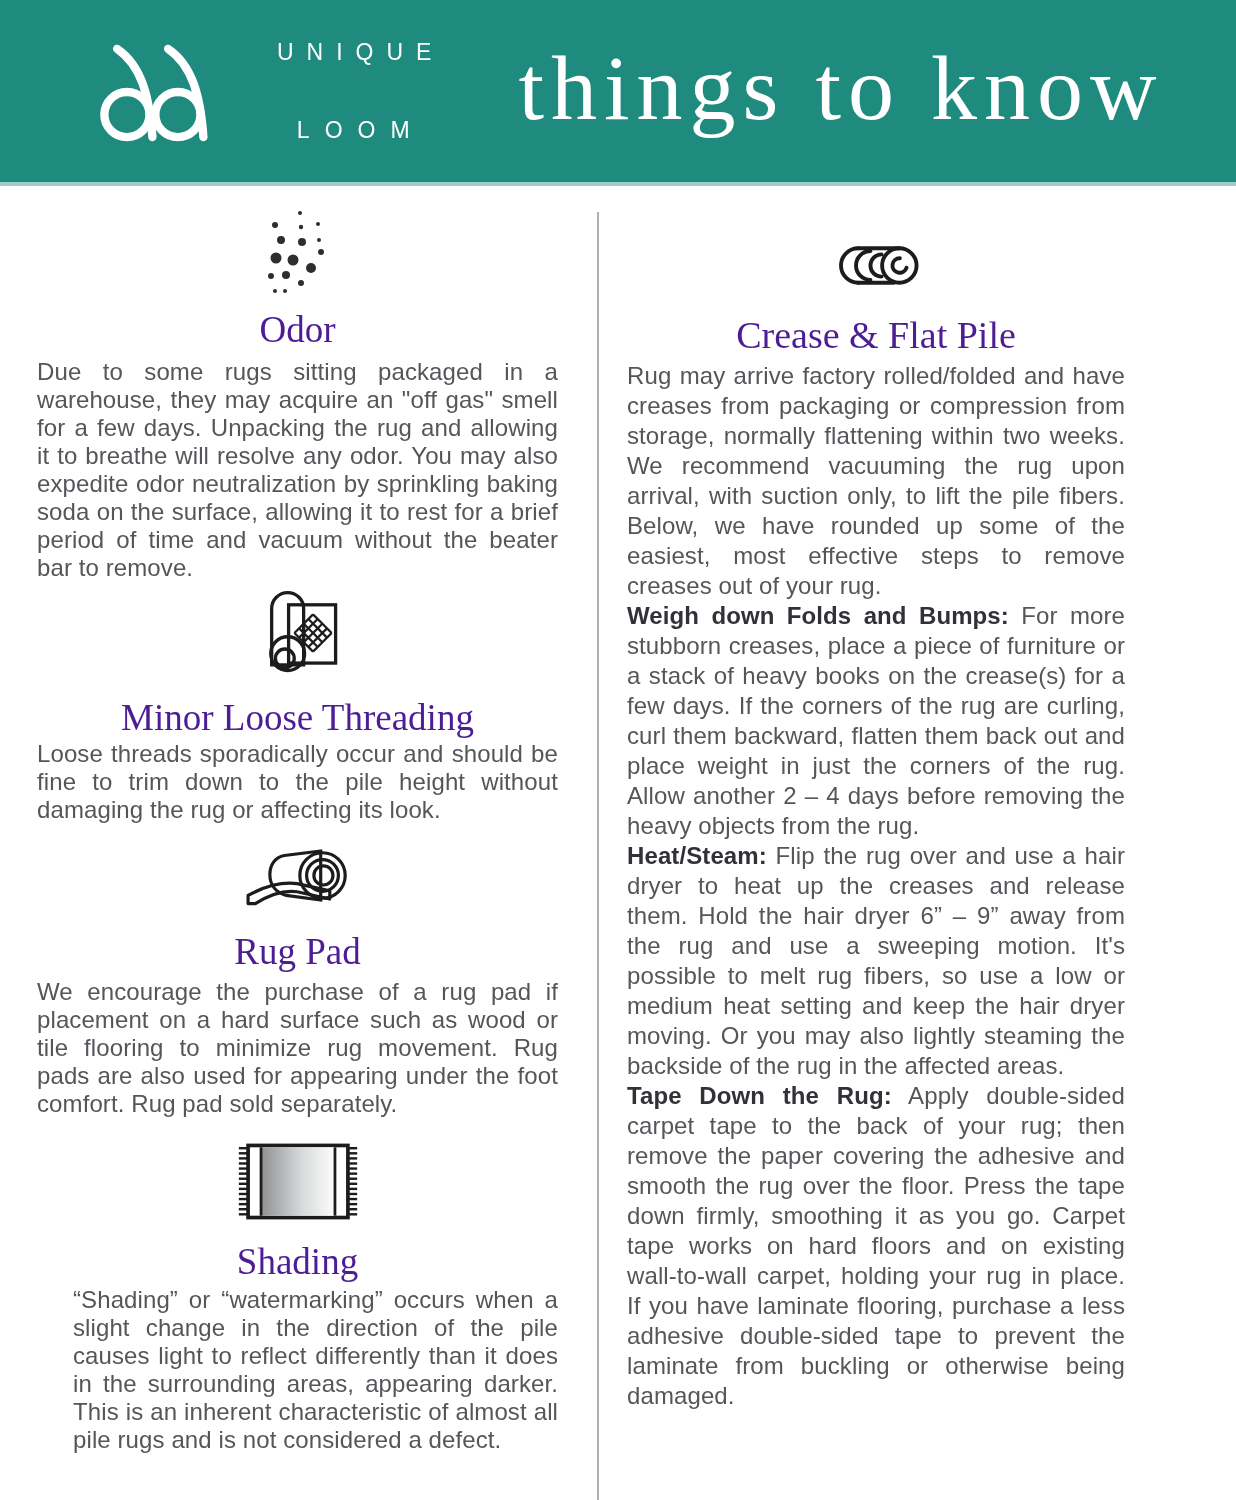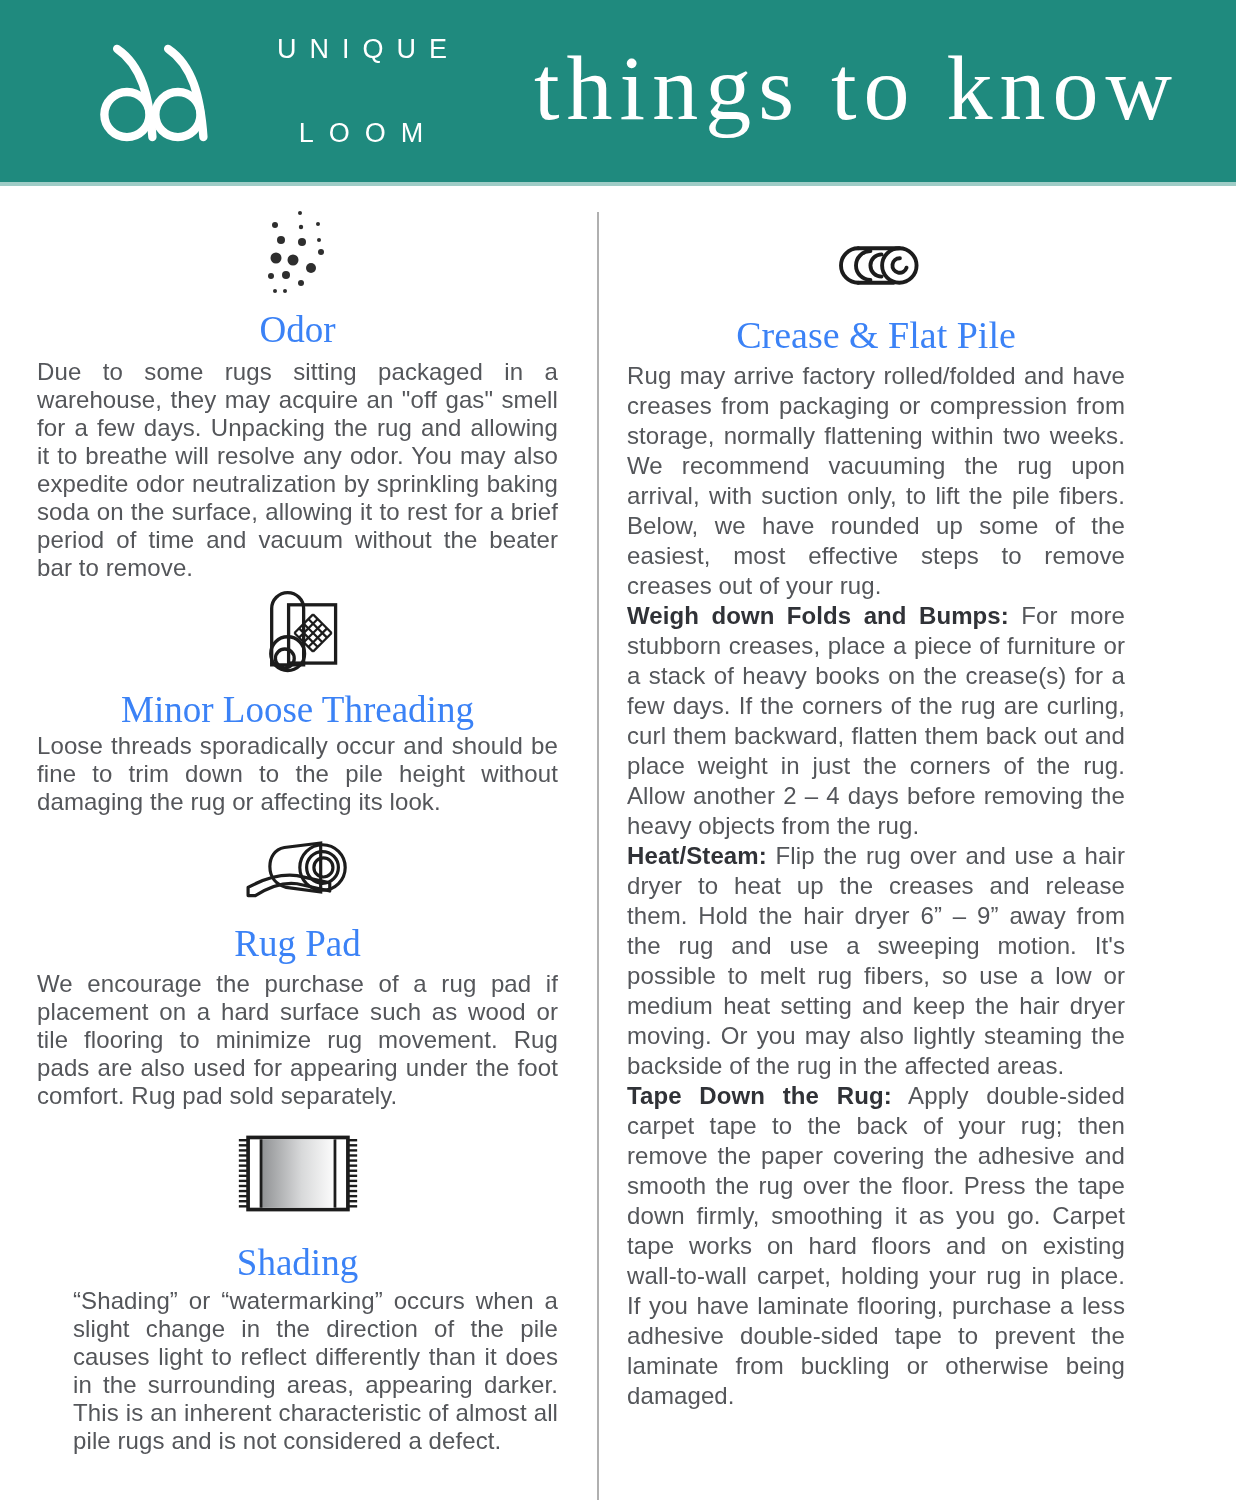--- a/index.html
+++ b/index.html
@@ -9,55 +9,55 @@
   }
   
   .header{
     height:186px;background:#1F8A7E;border-bottom:4px solid #9ECCC6;
     box-sizing:border-box;display:flex;align-items:center;
   }
   .logo{display:flex;align-items:center;margin-left:99px;}
   .logo-mark{width:150px;height:102px;flex:0 0 auto;}
   .logo-text{
     color:#ffffff;margin-left:28px;text-align:center;
-    font-size:27px;letter-spacing:13px;line-height:1.5;font-weight:400;
+    font-size:23px;letter-spacing:13px;line-height:1.5;font-weight:400;
   }
   .logo-text .l2{letter-spacing:15px;margin-top:44px;}
   .header-title{
     color:#ffffff;font-family:"Liberation Serif",serif;font-weight:400;
     font-size:92px;letter-spacing:7px;margin:0 0 6px 74px;white-space:nowrap;
   }
   
   .col-left{position:absolute;left:37px;top:186px;width:521px;}
   .col-right{position:absolute;left:627px;top:186px;width:498px;}
   .divider{position:absolute;left:597px;top:212px;width:2px;height:1288px;background:#B0B0B0;}
   .icon-wrap{text-align:center;line-height:0;}
   h2.sec-title{
-    font-family:"Liberation Serif",serif;font-weight:400;color:#3b82f6;
+    font-family:"Liberation Serif",serif;font-weight:400;color:#4c1d95;
     font-size:37px;line-height:44px;text-align:center;margin:0;
   }
   p.body{
     font-size:24px;line-height:28px;color:#54565A;text-align:justify;margin:0;
     letter-spacing:0.1px;
   }
   .col-right p.body{line-height:30px;}
   .tip{margin:26px 0 0 0;}
   .tip-label{font-weight:700;color:#303237;}
   
   .s-odor .icon-wrap{padding-top:22px;}
   .s-odor h2{margin-top:10px;}
   .s-odor p{margin-top:6px;}
   .s-thread .icon-wrap{padding-top:4px;}
-  .s-thread h2{margin-top:8px;}
+  .s-thread h2{margin-top:16px;}
   .s-thread p{margin-top:0;}
   .s-pad .icon-wrap{padding-top:14px;}
   .s-pad h2{margin-top:8px;}
   .s-pad p{margin-top:4px;}
   .s-shade .icon-wrap{padding-top:20px;}
-  .s-shade h2{margin-top:24px;}
+  .s-shade h2{margin-top:15px;}
   .s-shade p{margin-top:2px;margin-left:36px;}
   
   .s-crease .icon-wrap{padding-top:56px;}
   .s-crease h2{margin-top:24px;font-size:38px;}
   .s-crease p.intro{margin-top:4px;}
   svg .ln{stroke:#1c1c1c;fill:none;}
 </style>
 </head>
 <body>
 

